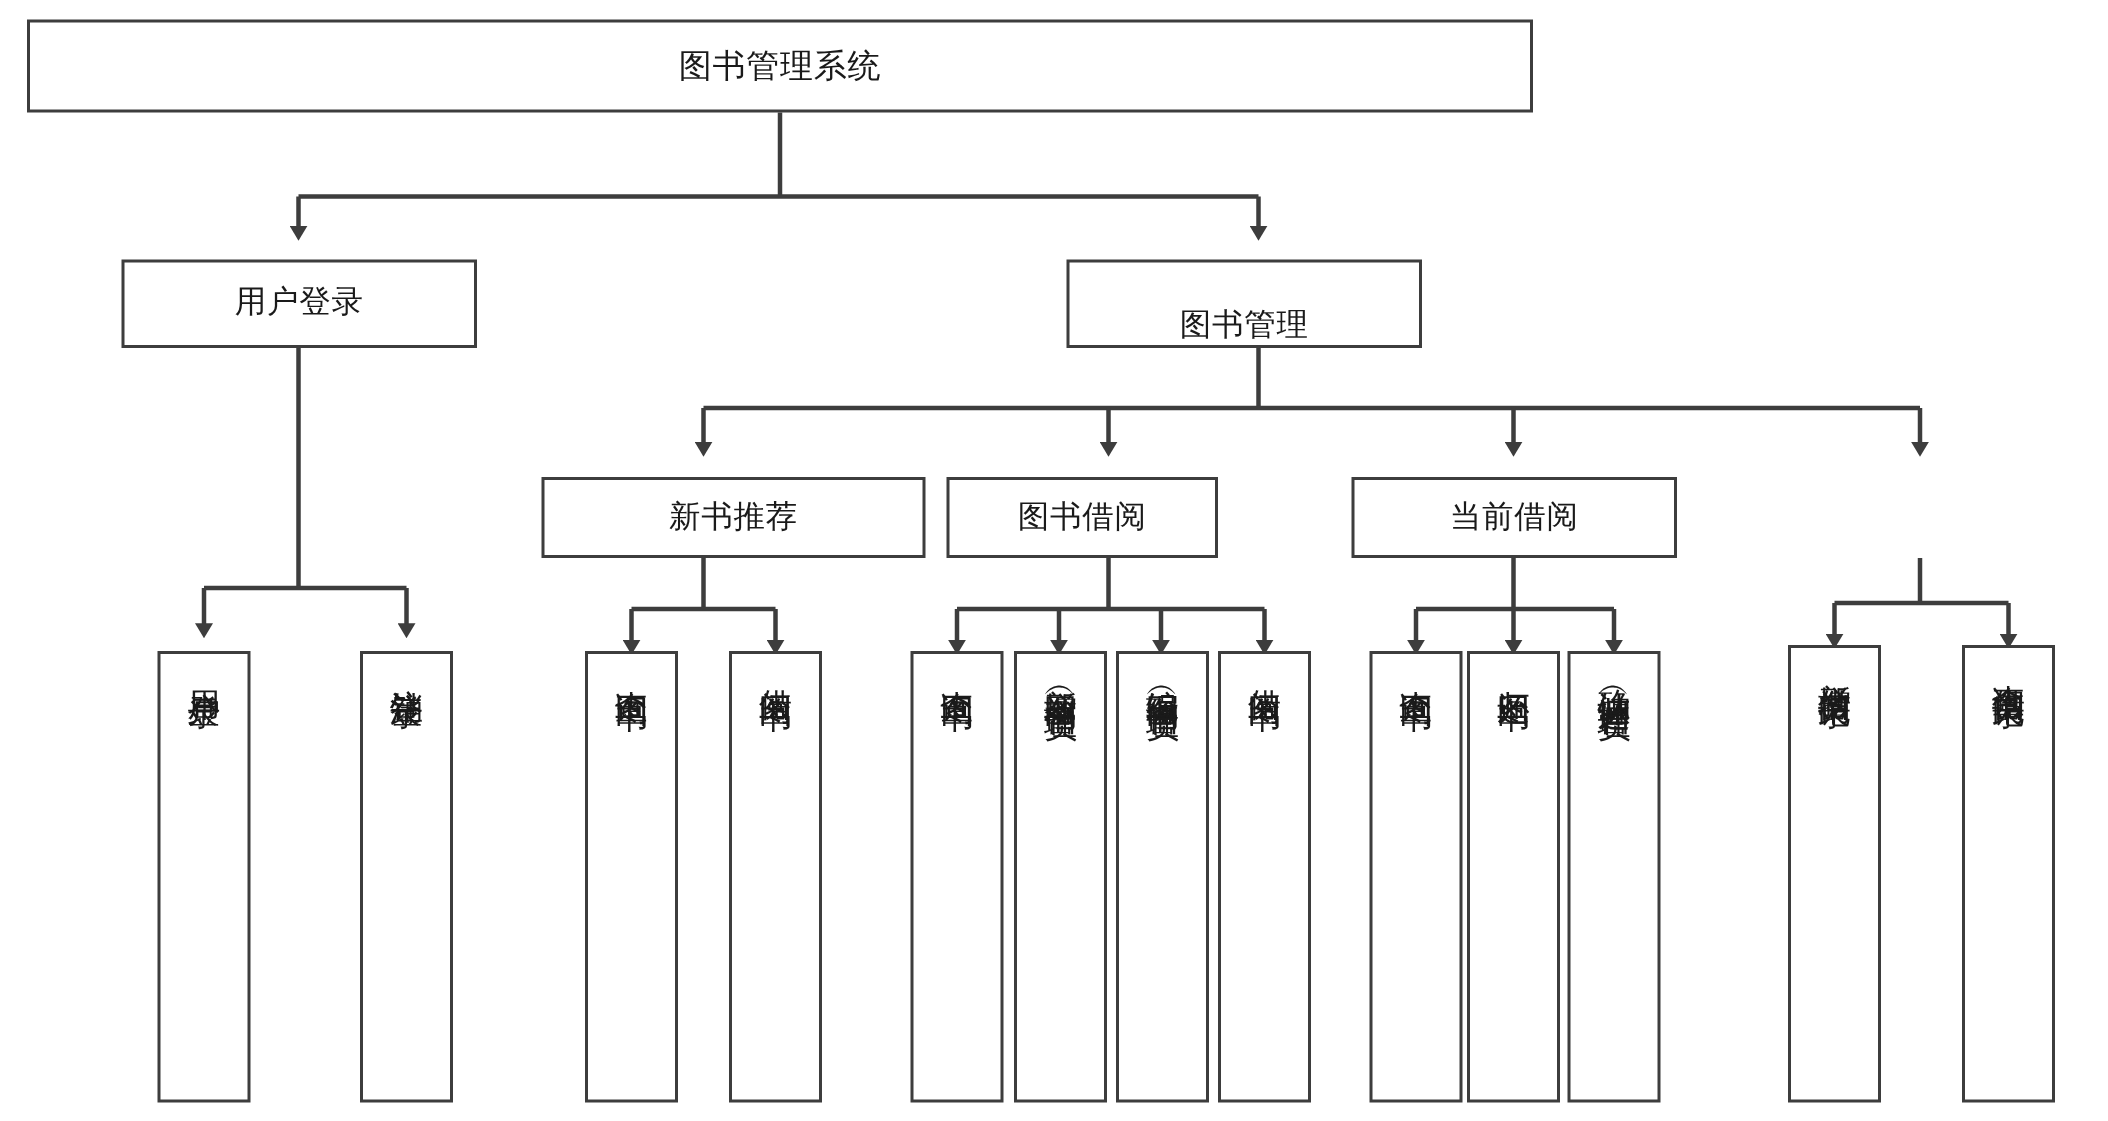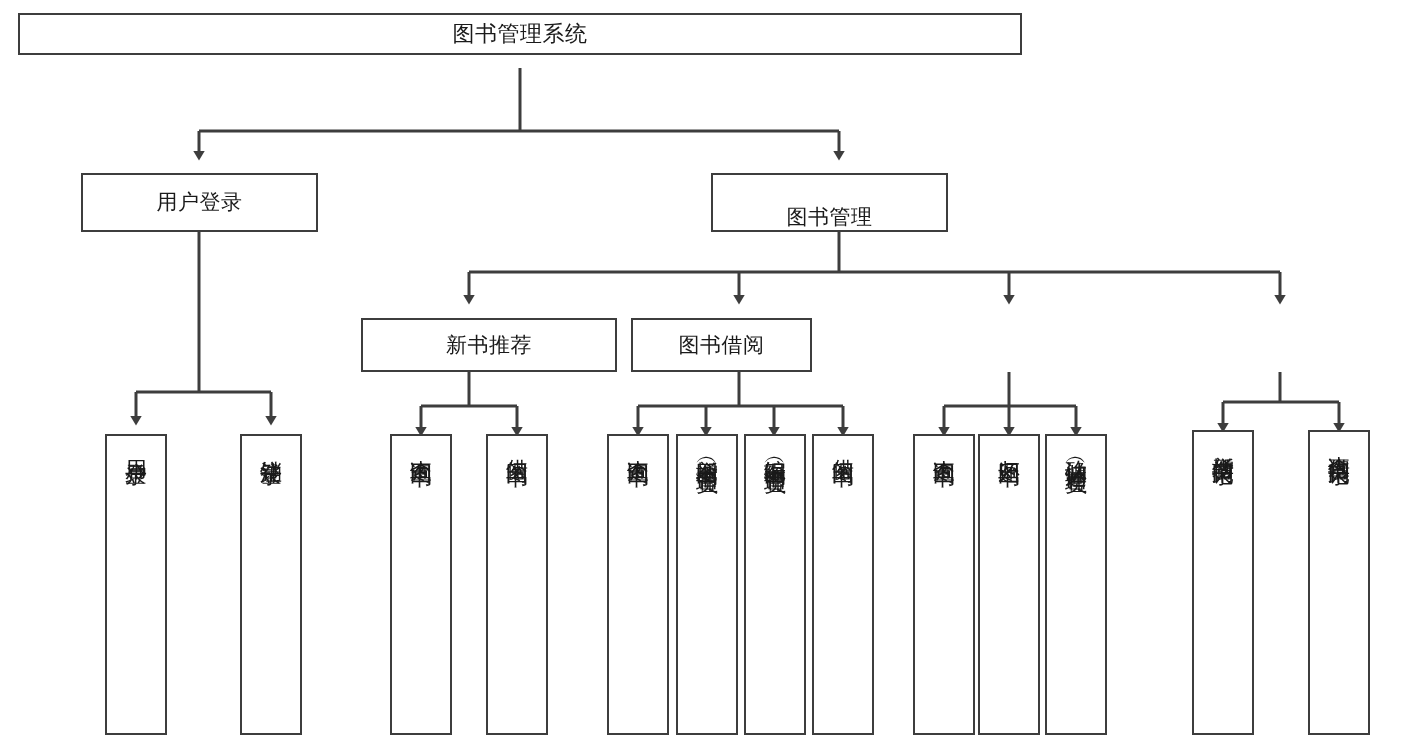--- a/index.html
+++ b/index.html
@@ -118,36 +118,39 @@
       <path d="M 1009 406 L 1009 428" marker-end="url(#arrow)"></path>
       <path d="M 1076 406 L 1076 428" marker-end="url(#arrow)"></path>
 
       <path d="M 1280 372 L 1280 402"></path>
       <path d="M 1223 402 L 1339 402"></path>
       <path d="M 1223 402 L 1223 424" marker-end="url(#arrow)"></path>
       <path d="M 1339 402 L 1339 424" marker-end="url(#arrow)"></path>
     </g>
   </svg>
 
-  <div class="node horiz root" style="left:18px; top:13px; width:1004px; height:42px;">
+  <div class="node horiz root" style="left:18px; top:13px; width:1004px; height:62px;">
     <span class="label">图书管理系统</span>
   </div>
 
   <div class="node horiz" style="left:81px; top:173px; width:237px; height:59px;">
     <span class="label">用户登录</span>
   </div>
   <div class="node horiz" style="left:711px; top:173px; width:237px; height:59px;align-items:flex-end;">
     <span class="label">图书管理</span>
   </div>
 
   <div class="node horiz" style="left:361px; top:318px; width:256px; height:54px;justify-content:center;">
     <span class="label">新书推荐</span>
   </div>
   <div class="node horiz" style="left:631px; top:318px; width:181px; height:54px;">
     <span class="label">图书借阅</span>
+  </div>
+  <div class="node horiz" style="left:901px; top:318px; width:217px; height:54px;">
+    <span class="label">当前借阅</span>
   </div>
 
   <div class="node vert" style="left:105px; top:434px; width:62px; height:301px;">
     <span class="label">用户登录</span>
   </div>
   <div class="node vert" style="left:240px; top:434px; width:62px; height:301px;">
     <span class="label">注销登录</span>
   </div>
 
   <div class="node vert" style="left:390px; top:434px; width:62px; height:301px;">

